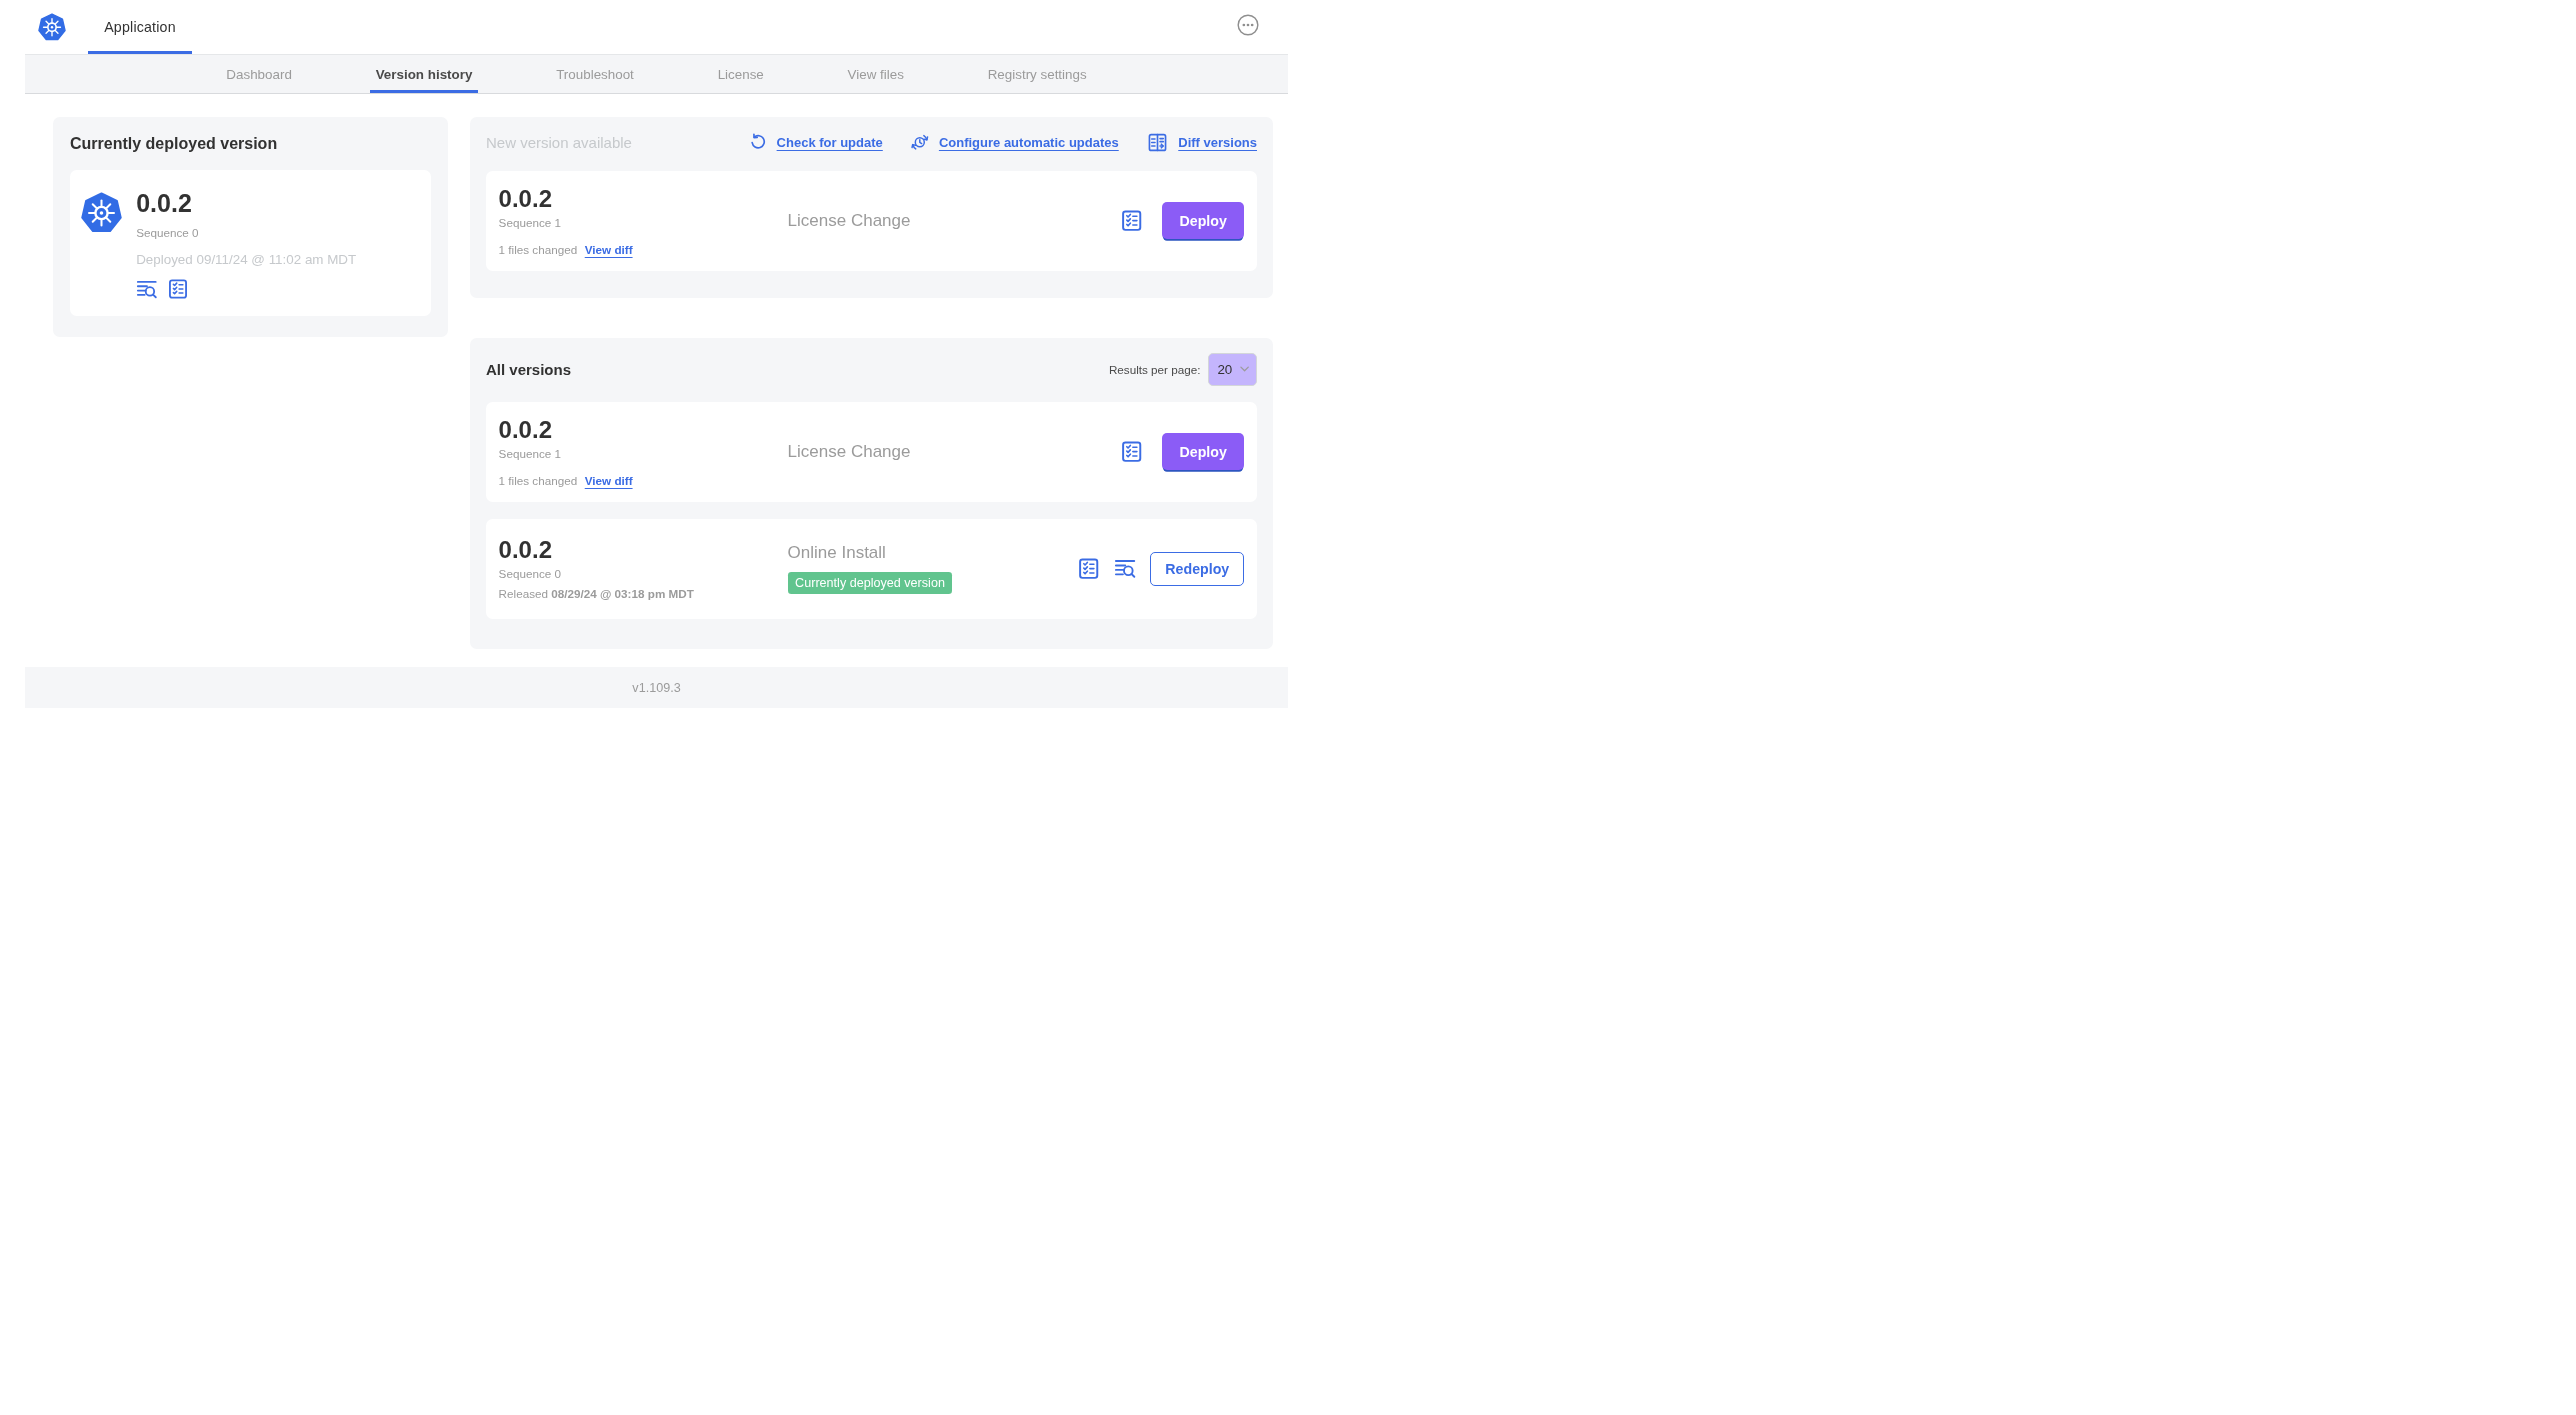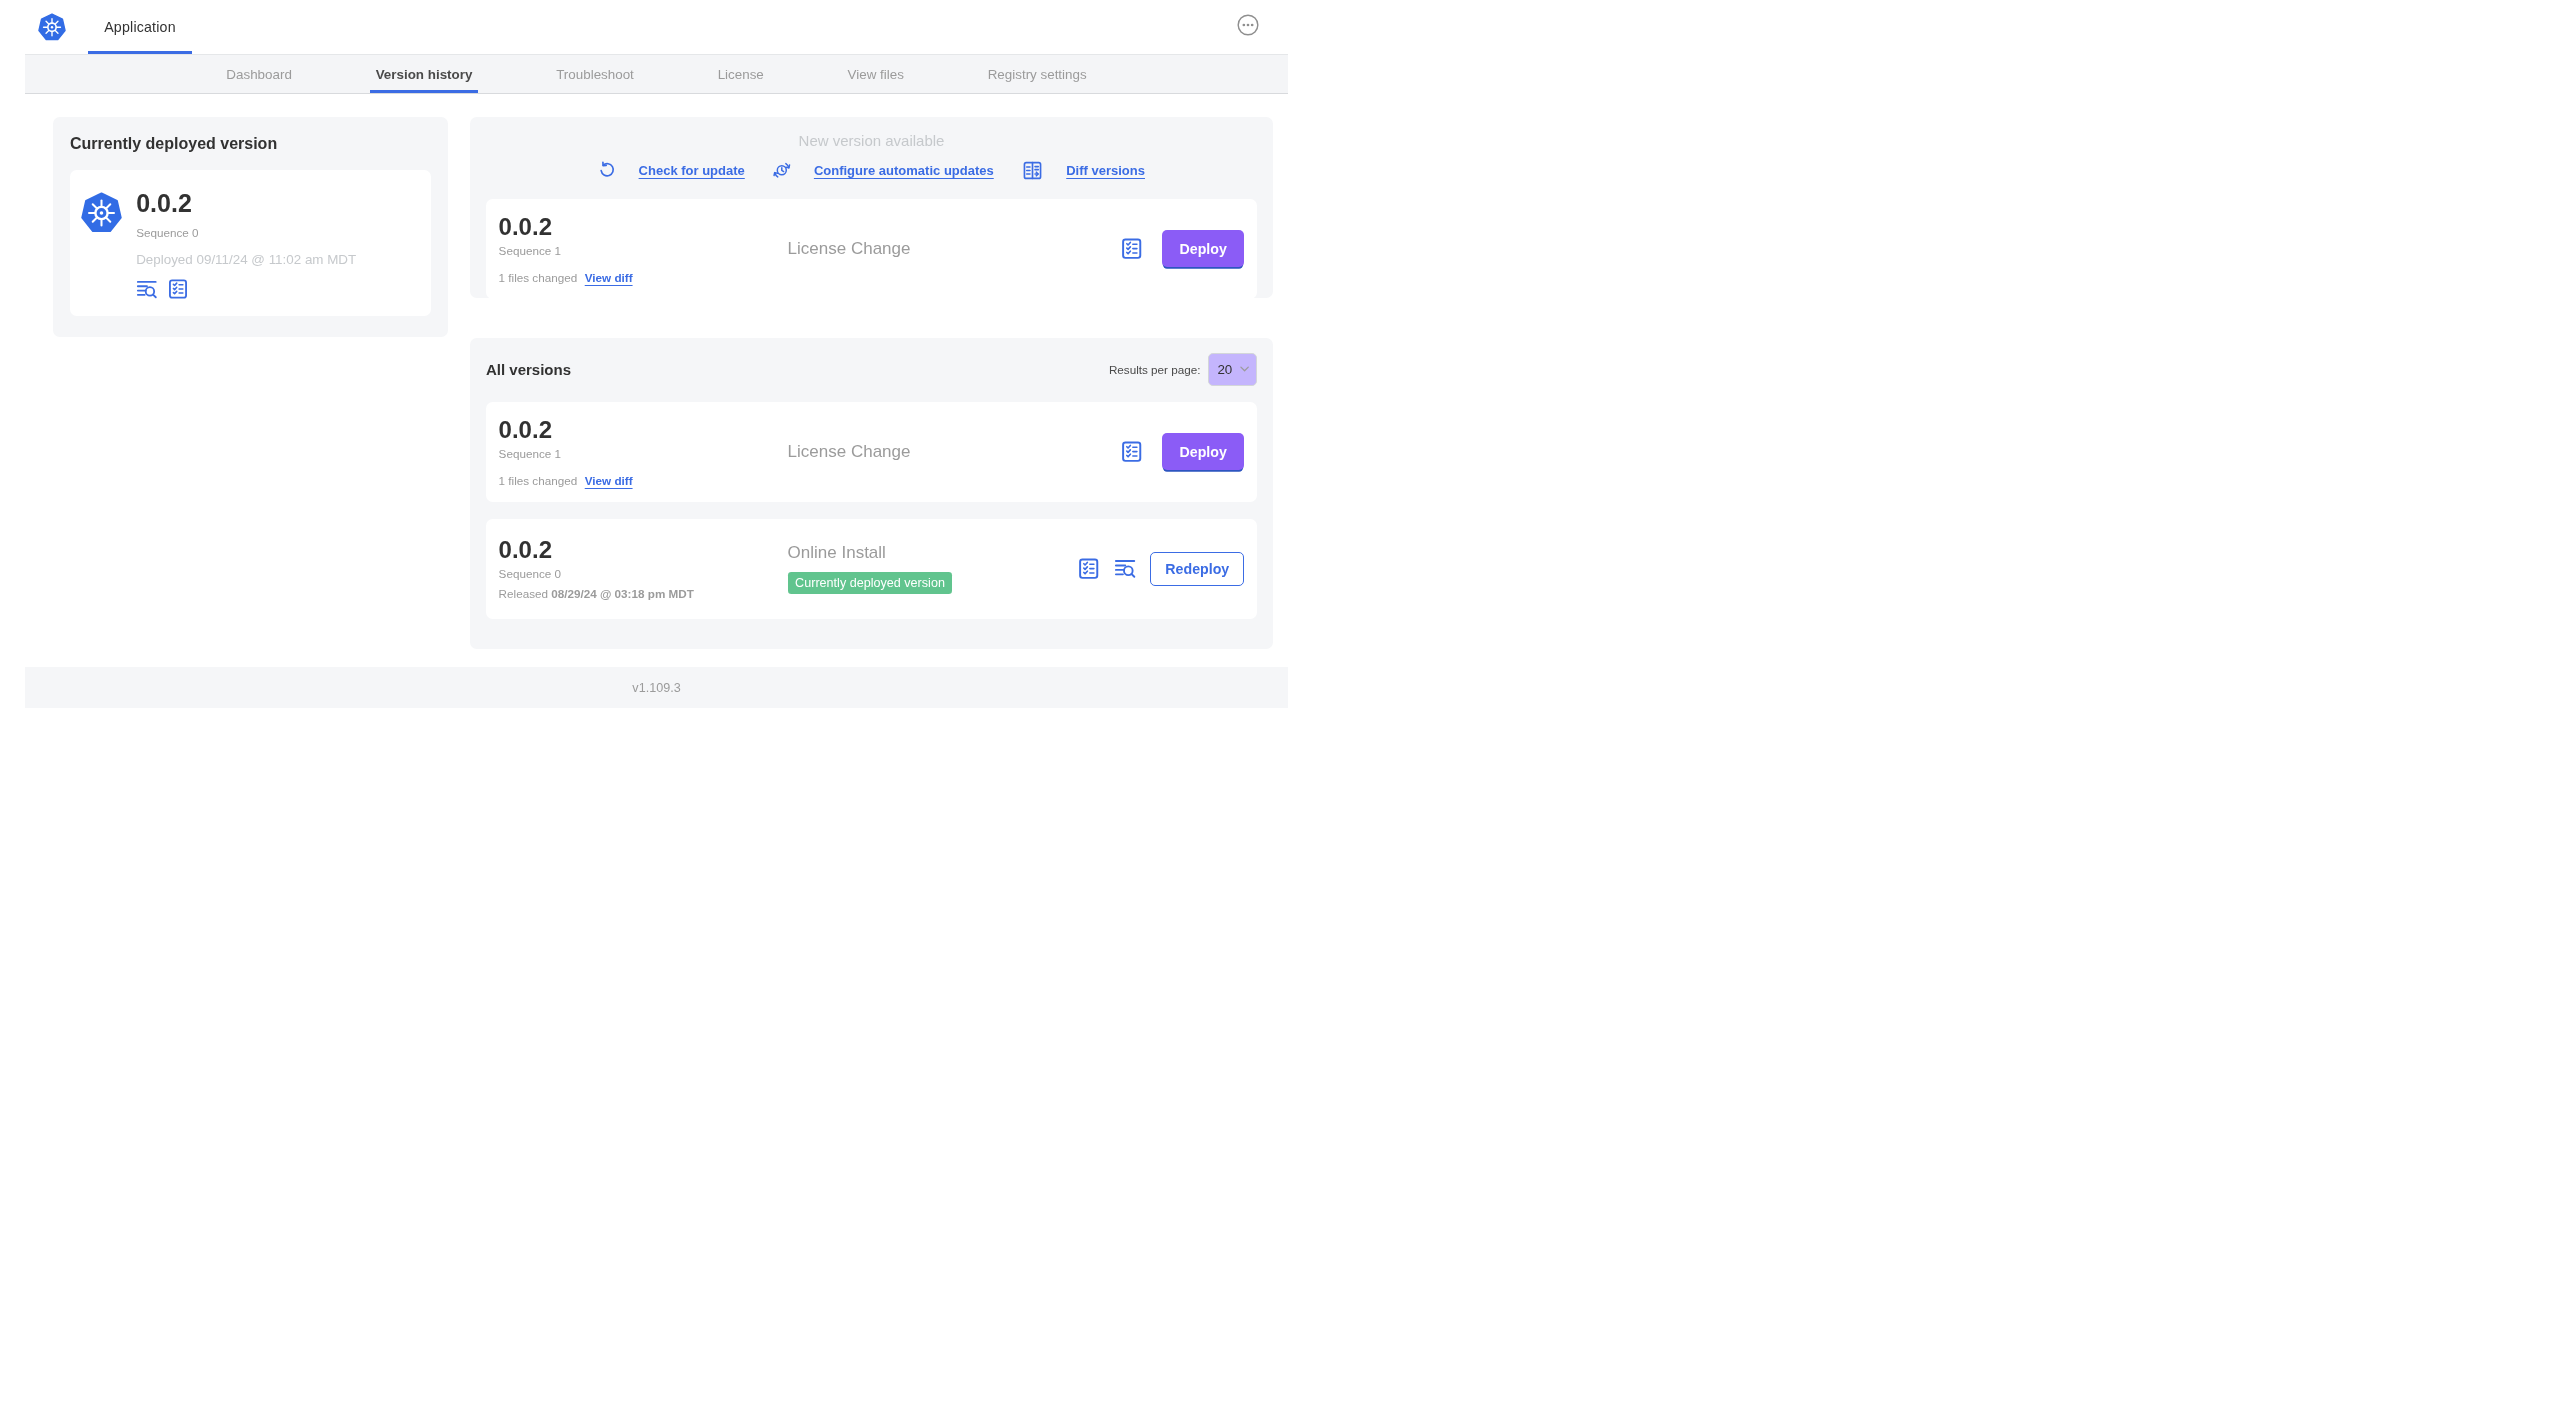--- a/index.html
+++ b/index.html
@@ -33,24 +33,24 @@
   .big-version { font-size:25px; font-weight:800; color:#323232; line-height:1.05; }
   .seq { font-size:11.7px; color:#9b9b9b; margin-top:9.2px; }
   .deployed { font-size:13.4px; color:#c6c9cc; margin-top:13.4px; }
   .icon-row { margin-top:11px; display:flex; align-items:center; gap:8.4px; }
   .icon-btn { background:none; border:none; padding:0; cursor:pointer; color:#3b6ce4; }
   .icon-btn svg { display:block; width:22px; height:22px; }
 
   
   .right-col { flex:1 1 auto; display:flex; flex-direction:column; }
   .nv-panel { padding:15px 16px 18.4px 16px; height:181px; }
-  .panel-head { display:flex; align-items:center; justify-content:space-between;flex-direction:column; }
+  .panel-head { display:flex; align-items:center; justify-content:space-between; }
   .muted-title { font-size:15px; font-weight:500; color:#c6c9cc; }
   .head-links { display:flex; align-items:center; gap:28.5px; }
-  .blue-link { display:flex; align-items:center; gap:23px; color:#3b6ce4; font-size:13px; font-weight:600; text-decoration:none; cursor:pointer; white-space:nowrap;margin-top:11px; }
+  .blue-link { display:flex; align-items:center; gap:10px; color:#3b6ce4; font-size:13px; font-weight:600; text-decoration:none; cursor:pointer; white-space:nowrap; }
   .blue-link .lnk-txt { text-decoration:underline; text-underline-offset:2.5px; }
   .blue-link svg { width:17.6px; height:17.6px; flex:0 0 auto; }
 
   
   .vcard { background:#fff; border-radius:6.7px; margin-top:18.4px; height:100px; padding:0 12.6px; display:flex; align-items:center; }
   .v-left { width:289px; flex:0 0 289px; }
   .v-left .big-version { font-size:24px; }
   .v-left .seq { margin-top:5px; }
   .files-row { margin-top:14px; display:flex; align-items:baseline; gap:7.5px; font-size:11.7px; color:#9b9b9b; }
   .view-diff { color:#3b6ce4; font-weight:600; text-decoration:underline; text-underline-offset:2.5px; cursor:pointer; }

